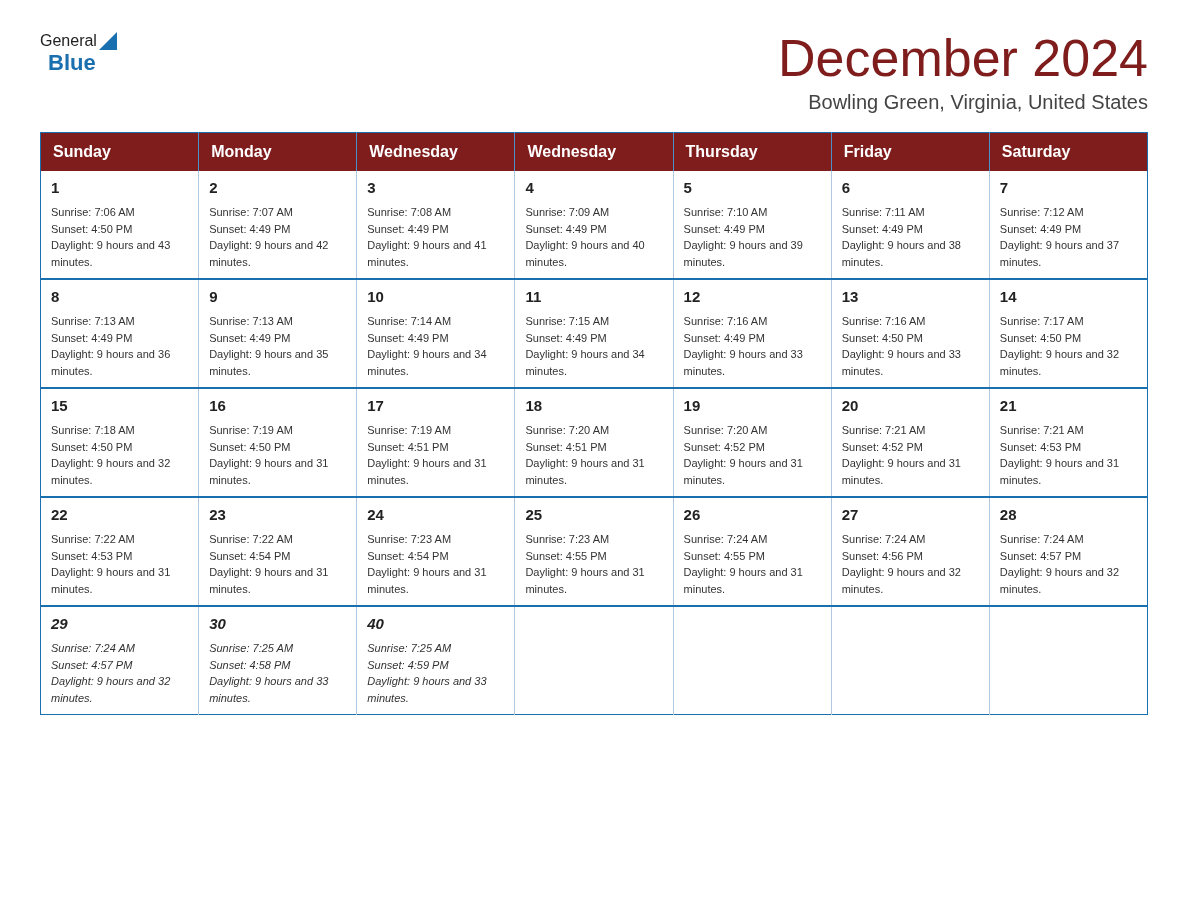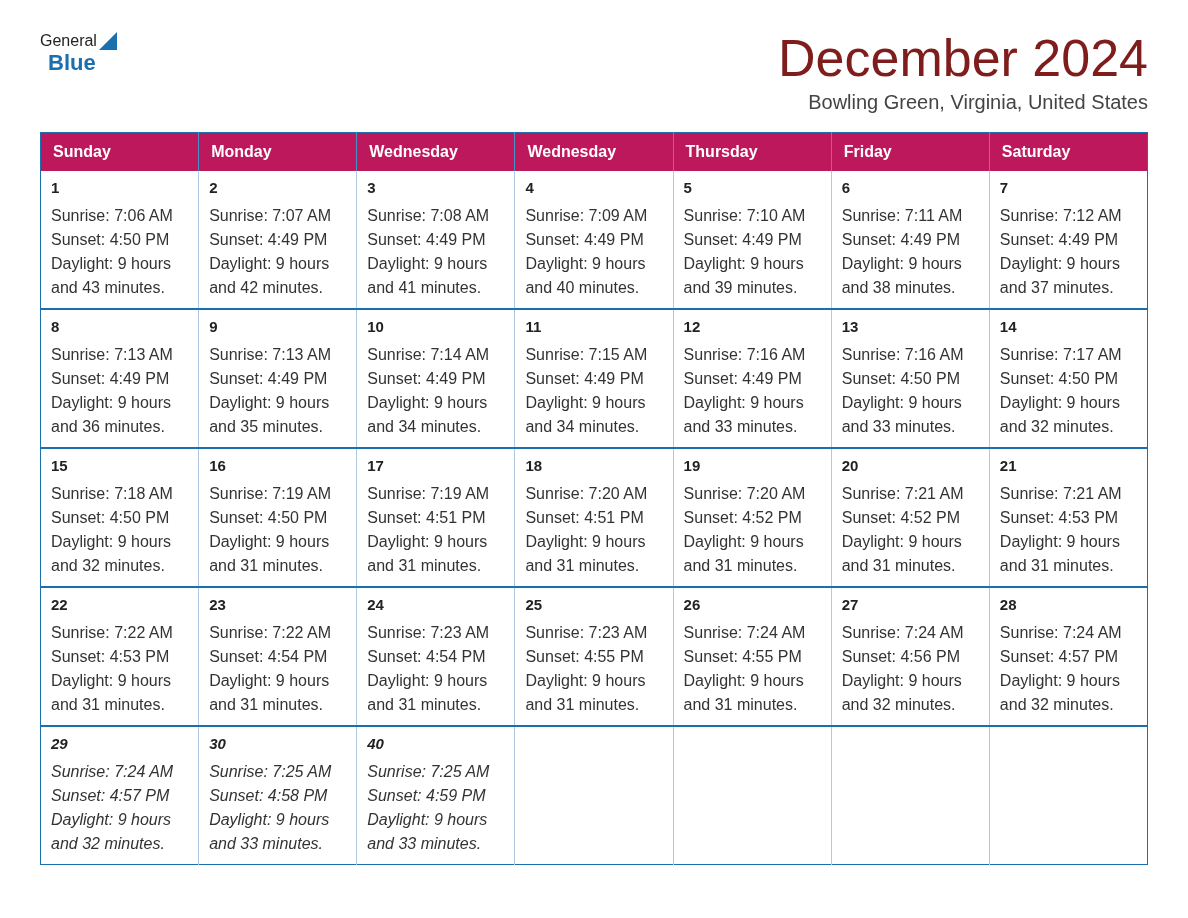--- a/index.html
+++ b/index.html
@@ -41,21 +41,21 @@
       font-size: 20px;
       color: #444;
       margin-top: 4px;
     }
     .calendar-table {
       width: 100%;
       border-collapse: collapse;
       border: 1px solid #1a6faf;
     }
     .calendar-table thead tr th {
-      background-color: #be185d;
+      background-color: #7f1d1d;
       color: #fff;
       font-size: 16px;
       font-weight: 600;
       padding: 10px 12px;
       text-align: left;
       border-right: 1px solid #4a8fca;
     }
     .calendar-table thead tr th:last-child {
       border-right: none;
     }
@@ -77,21 +77,21 @@
       font-style: italic;
     }
     .day-number {
       font-size: 15px;
       font-weight: bold;
       color: #222;
       display: block;
       margin-bottom: 3px;
     }
     .day-info {
-      font-size: 16px;
+      font-size: 11px;
       color: #333;
       line-height: 1.5;
       margin-top: 8px;
     }
     .empty-cell {
       background: #fff;
     }
     .logo-wrapper {
       display: flex;
       align-items: flex-end;

